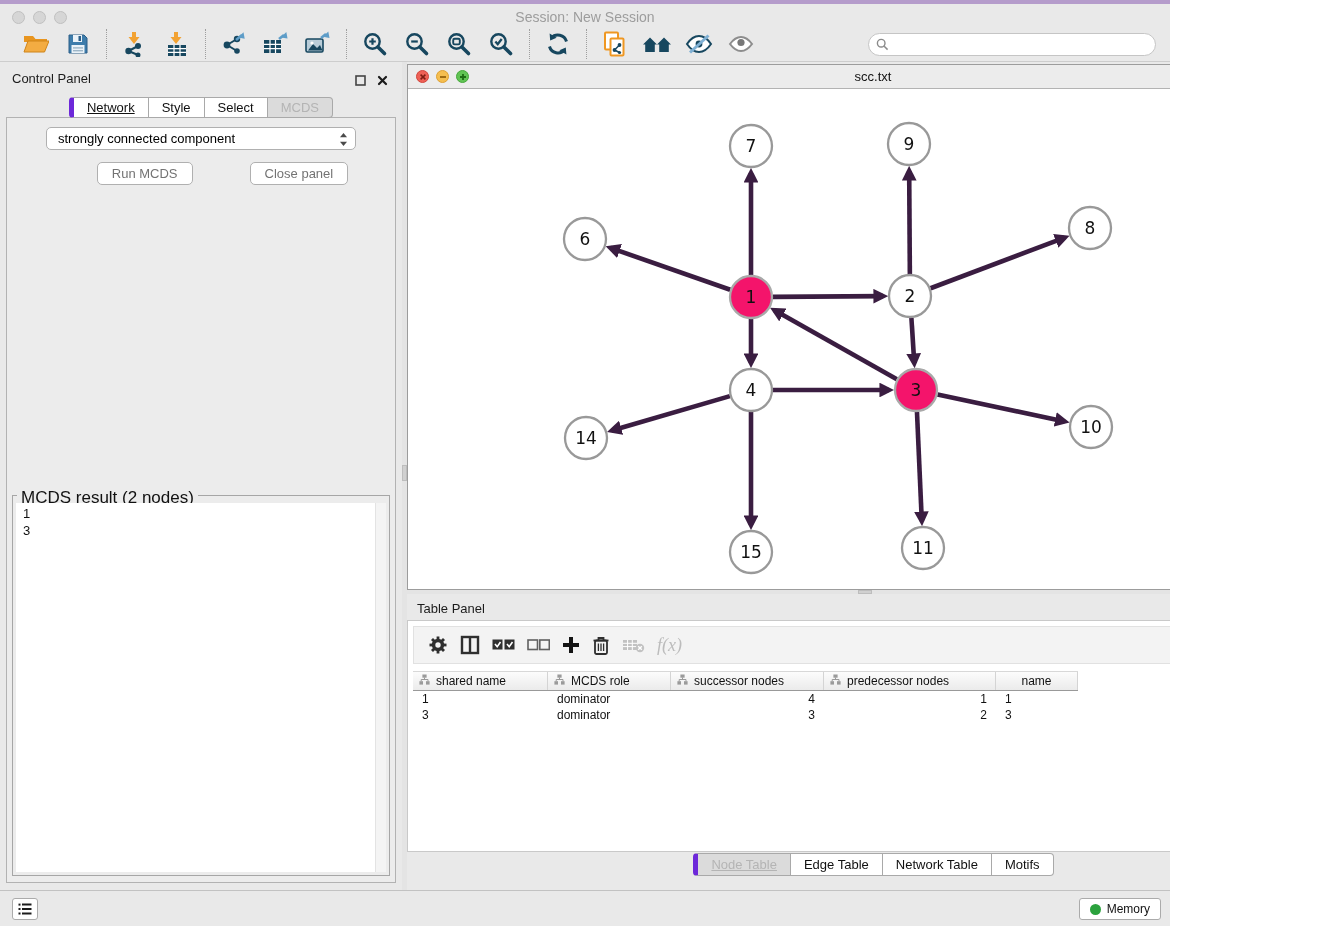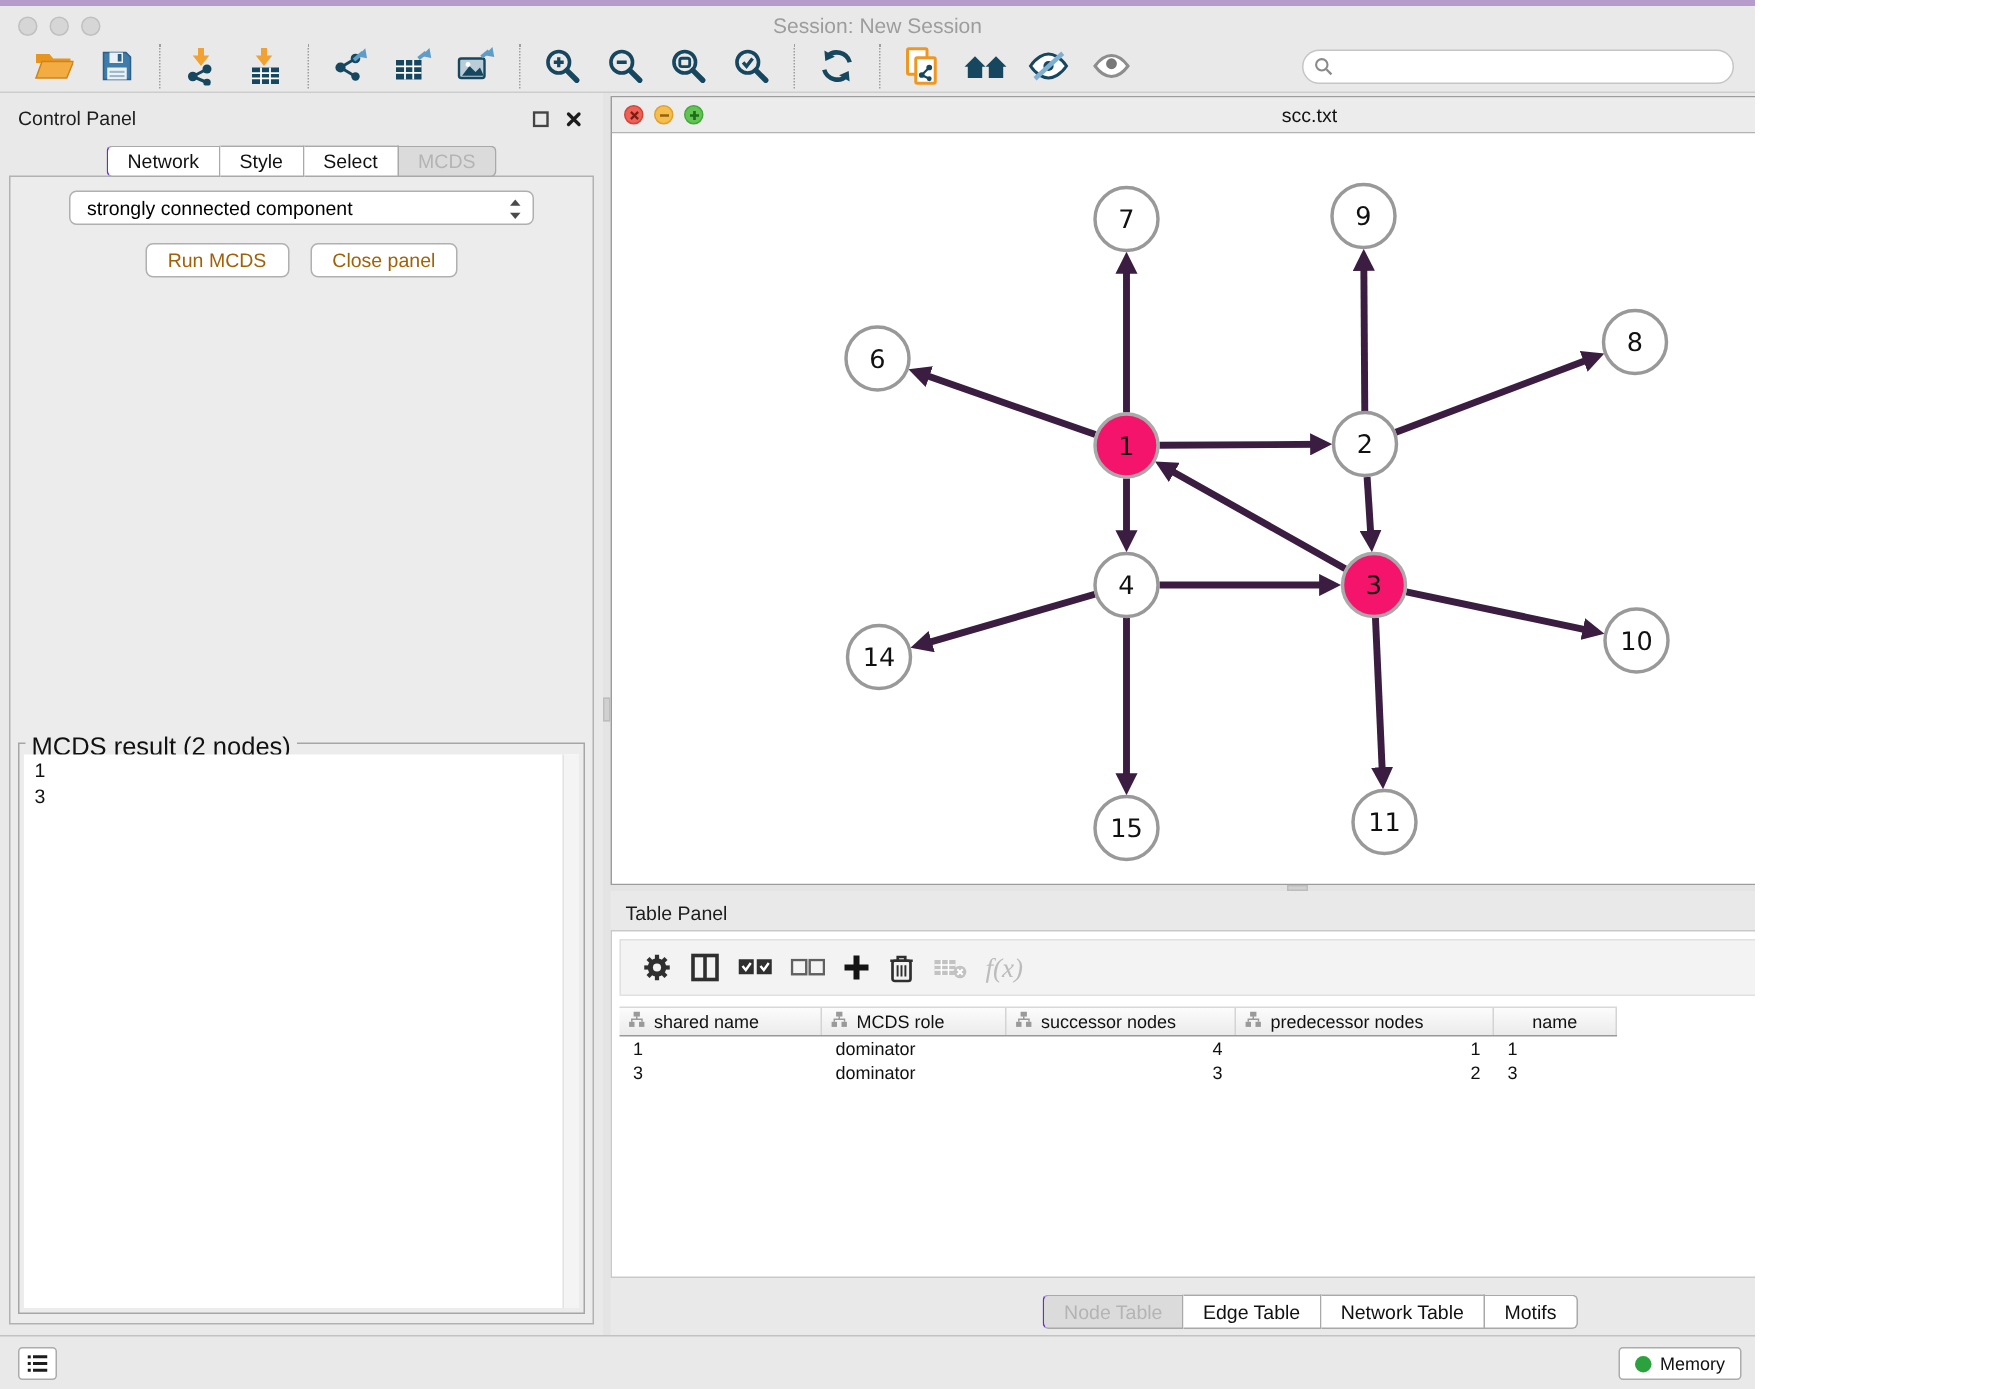--- a/index.html
+++ b/index.html
@@ -24,33 +24,33 @@
   .search-input { width:288px; height:23px; border:1px solid #c5c5c5; border-radius:12px; background:#fff;
                   padding:0 8px 0 26px; font-size:12px; outline:none; }
 
   
   .control-panel { position:absolute; top:62px; left:0; width:402px; bottom:36px; }
   .cp-title { position:absolute; top:9px; left:12px; font-size:13px; color:#1c1c1c; }
   .panel-controls { position:absolute; top:10px; right:14px; display:flex; gap:11px; align-items:center; }
   .seg-tabs { display:flex; }
   .seg { height:21px; line-height:19px; padding:0 13px; font-size:13px; background:#fff;
          border:1px solid #a9a9a9; border-left:none; color:#111; cursor:default; }
-  .seg:first-child { border-left:1px solid #6d28d9; border-radius:4px 0 0 4px; }
+  .seg:first-child { border-left:5px solid #6d28d9; border-radius:4px 0 0 4px;text-decoration:underline; }
   .seg:last-child { border-radius:0 4px 4px 0; }
   .seg.disabled { background:#dbdbdb; color:#b4b4b4; }
   .cp-tabs { position:absolute; top:35px; left:0; right:0; display:flex; justify-content:center; z-index:2; }
   .cp-box { position:absolute; top:55px; left:6px; right:6px; bottom:7px; border:1px solid #b2b2b2; background:#ececec; }
   .opt-label { margin-top:19px; text-align:center; font-size:13px; color:#111; }
   .criterion-select { position:relative; margin:9px auto 12px; width:310px; height:23px; background:#fff;
                       border:1px solid #b0b0b0; border-radius:5px; font-size:13px; line-height:21px;
                       padding:0 36px 0 11px; cursor:default; }
   .criterion-select svg { position:absolute; right:7px; top:4px; }
   .btn-row { margin-top:11px; display:flex; justify-content:center; gap:14px; }
   .btn { height:23px; line-height:21px; padding:0 14px; background:#fff; border:1px solid #b0b0b0;
-         border-radius:5px; font-size:13px; color:#a16207; cursor:default; }
+         border-radius:5px; font-size:13px; color:#737373; cursor:default;margin-left:43px; }
   .result-group { position:absolute; top:377px; left:5px; right:5px; bottom:6px; border:1px solid #a6a6a6; }
   .result-label { position:absolute; top:-8px; left:4px; background:#ececec; padding:0 4px; font-size:17px; color:#111; }
   .result-area { position:absolute; top:7px; left:3px; right:3px; bottom:3px; background:#fff; }
   .result-text { padding:2px 7px; font-size:13px; line-height:17px; white-space:pre; color:#111; }
   .result-scroll { position:absolute; top:0; right:0; bottom:0; width:11px; background:#f4f4f4; border-left:1px solid #e3e3e3; }
 
   
   .vsplit { position:absolute; top:62px; left:402px; width:5px; bottom:36px; background:#e4e4e4; }
   .vgrip { position:absolute; top:403px; left:0; width:5px; height:16px; background:#d0d0d0; border:1px solid #bdbdbd; }
   .hsplit { position:absolute; left:407px; top:590px; width:933px; height:4px; background:#e4e4e4; }
@@ -79,21 +79,21 @@
   .ticon { display:flex; align-items:center; justify-content:center; cursor:default; }
   .fx-label { font-family:"Liberation Serif", serif; font-style:italic; font-size:18px; color:#bcbcbc; }
   .tp-table { margin:7px 0 0 5px; width:665px; }
   .tr-head { display:flex; height:20px; background:linear-gradient(#fcfcfc,#ebebeb);
              border-top:1px solid #d8d8d8; border-bottom:1px solid #999; }
   .th { display:flex; align-items:center; gap:6px; padding:0 6px; font-size:12px; color:#111;
         border-right:1px solid #d4d4d4; cursor:default; }
   .th.center { justify-content:center; }
   .tr { display:flex; height:16px; }
   .td { font-size:12px; color:#111; padding:0 9px; line-height:16px; overflow:hidden; }
-  .tp-tabs { position:absolute; bottom:4px; left:0; right:0; display:flex; justify-content:center; }
+  .tp-tabs { position:absolute; bottom:14px; left:0; right:0; display:flex; justify-content:center; }
   .tp-tabs .seg { height:23px; line-height:21px; }
 
   
   .status-bar { position:absolute; left:0; right:0; bottom:0; height:36px; background:#e9e9e9; border-top:1px solid #c2c2c2; }
   .list-btn { position:absolute; left:12px; top:7px; width:26px; height:22px; background:#fff;
               border:1px solid #ababab; border-radius:3px; display:flex; align-items:center; justify-content:center; }
   .memory-btn { position:absolute; right:9px; top:7px; height:22px; padding:0 10px; background:#fff;
                 border:1px solid #ababab; border-radius:3px; display:flex; align-items:center; gap:6px; font-size:12px; color:#111; }
   .mem-dot { width:11px; height:11px; border-radius:50%; background:#2ba23d; }
 </style>

